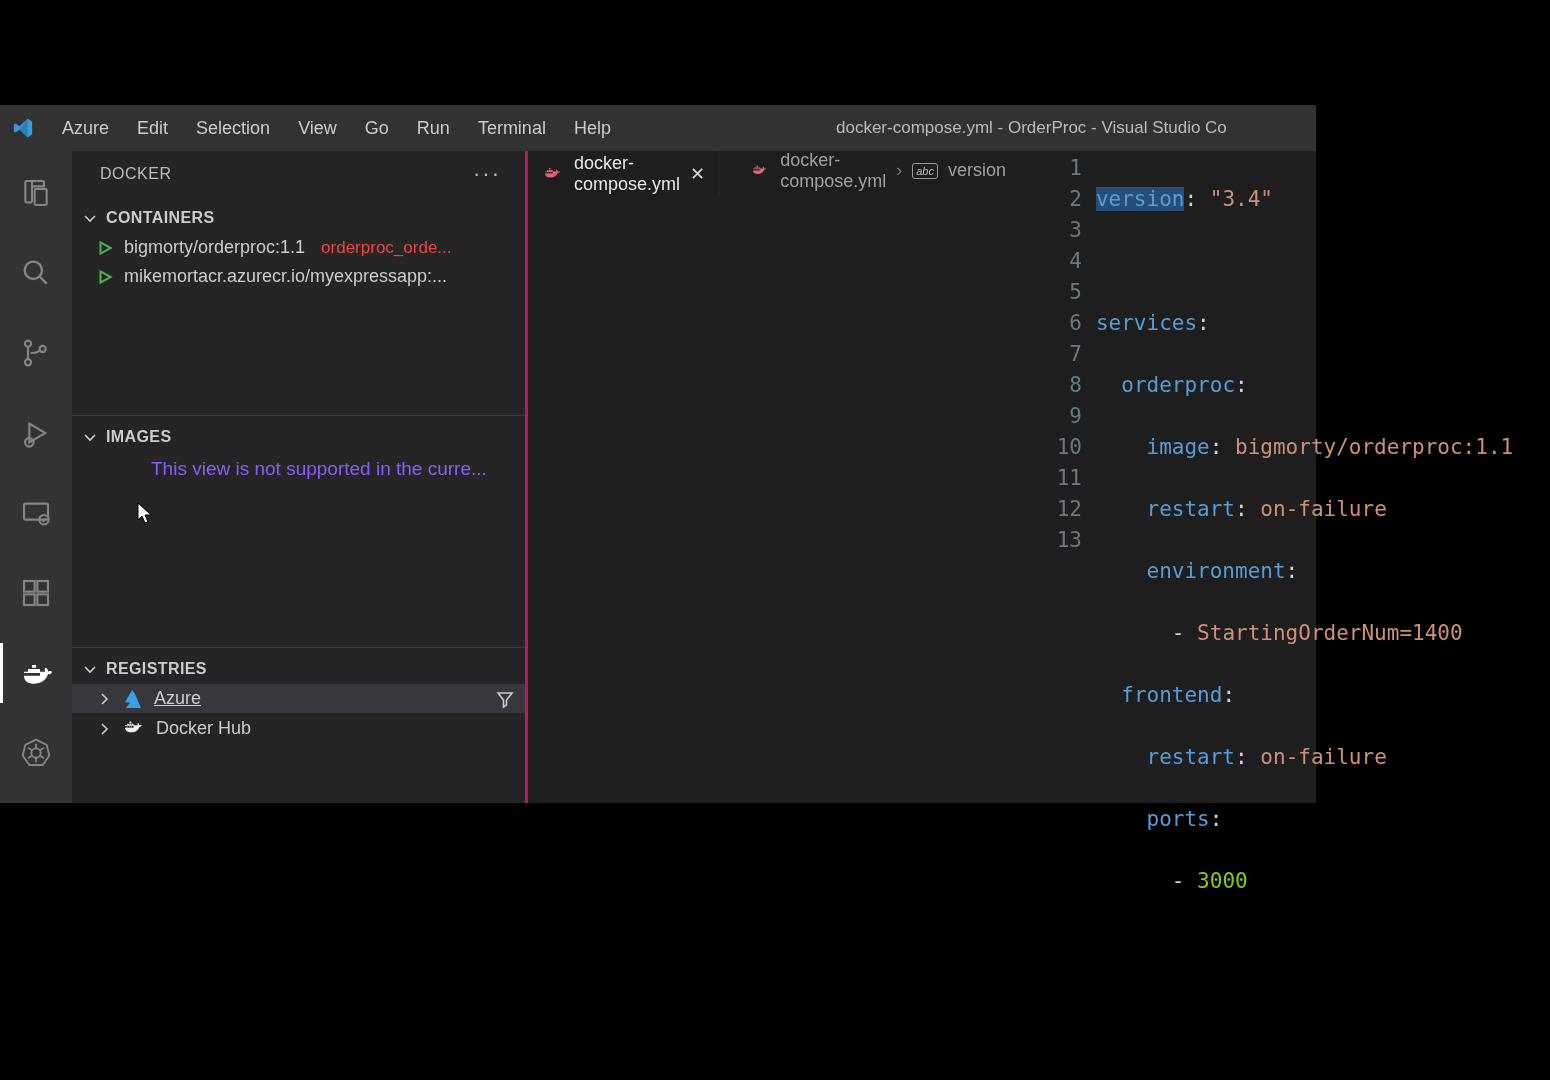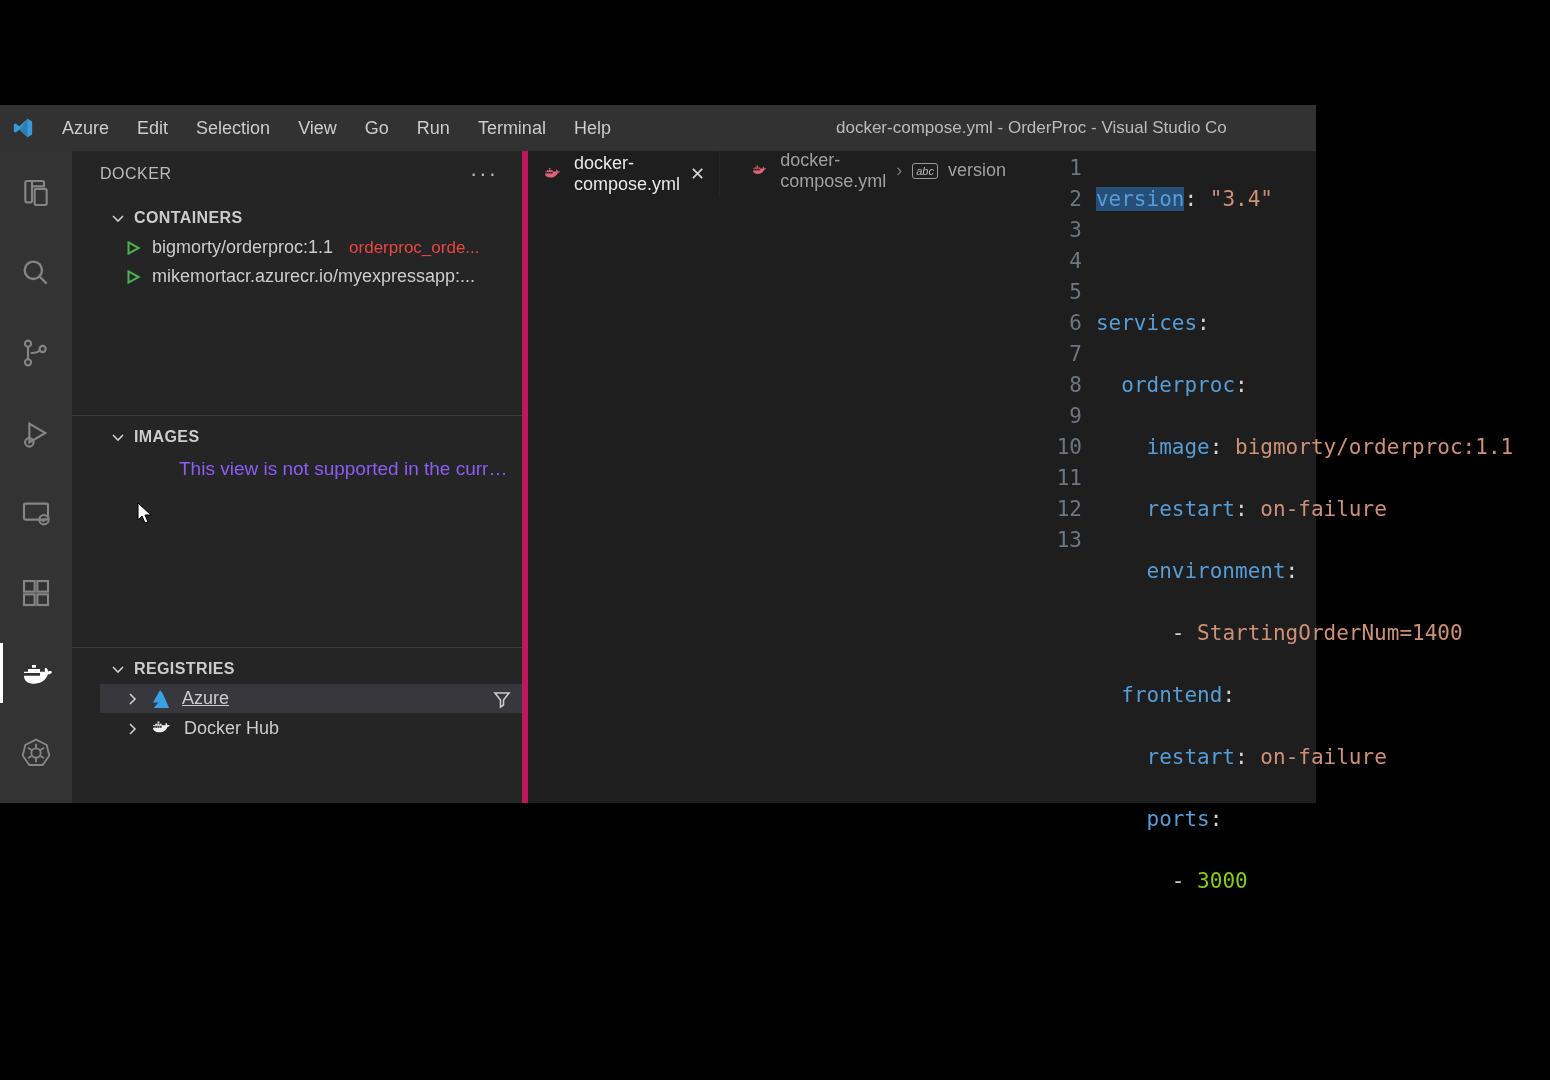--- a/index.html
+++ b/index.html
@@ -9,29 +9,29 @@
   .vscode-logo { width: 22px; height: 22px; margin-right: 14px; }
   .menu { display: flex; gap: 0; }
   .menu-item { padding: 4px 14px; cursor: pointer; color: #ccc; font-size: 18px; }
   .win-title { position: absolute; left: 836px; color: #bbb; font-size: 17px; white-space: nowrap; }
   .body { flex: 1; display: flex; min-height: 0; }
   .activity-bar { width: 72px; background: #333333; display: flex; flex-direction: column; align-items: center; padding-top: 12px; gap: 20px; }
   .activity-item { width: 72px; height: 60px; display: flex; align-items: center; justify-content: center; color: #858585; cursor: pointer; position: relative; }
   .activity-item.active { color: #fff; }
   .activity-item.active::before { content:""; position:absolute; left:0; top:0; bottom:0; width:3px; background:#fff; }
   .activity-item svg { width: 32px; height: 32px; }
-  .sidebar { width: 456px; background: #252526; display: flex; flex-direction: column; color: #ccc; border-right: 6px solid #be185d; }
+  .sidebar { width: 456px; background: #252526; display: flex; flex-direction: column; color: #ccc; border-right: 3px solid #be185d; }
   .side-header { height: 46px; display: flex; align-items: center; justify-content: space-between; padding: 0 24px 0 28px; font-size: 16px; letter-spacing: .5px; color: #bbb; }
   .dots { color:#bbb; font-size:22px; cursor:pointer; letter-spacing:2px; }
   .section-header { display:flex; align-items:center; gap:8px; padding: 6px 10px; font-size:16px; font-weight:700; color:#ccc; cursor:pointer; text-transform: uppercase; letter-spacing:.4px; }
   .chevron { width:16px; height:16px; flex:none; }
   .tree-row { display:flex; align-items:center; gap:10px; padding: 4px 10px 4px 24px; font-size:18px; color:#ccc; white-space:nowrap; overflow:hidden; text-overflow:ellipsis; cursor:pointer; }
   .play-tri { color:#4caf50; width:18px; flex:none; }
   .dim { color:#ef4444; margin-left:6px; font-size:17px; }
-  .sec { border-top:1px solid #3c3c3c; padding-top:6px;padding-left:28px; }
+  .sec { border-top:1px solid #3c3c3c; padding-top:6px; }
   .sec.first { border-top:none; }
   .note { padding:6px 10px 4px 50px; font-size:19px; color:#8b5cf6; white-space:nowrap; overflow:hidden; text-overflow:ellipsis;margin-left:29px; }
   .regrow { display:flex; align-items:center; gap:10px; padding:4px 10px 4px 24px; font-size:18px; cursor:pointer; }
   .regrow.selected { background:#37373d;text-decoration:underline; }
   .regrow .chev-r { width:16px; height:16px; color:#ccc; }
   .filter-ico { margin-left:auto; color:#ccc; width:20px; height:20px; }
   .editor { flex:1; display:flex; flex-direction:row; background:#1e1e1e; min-width:0; }
   .tabs { height:46px; background:#252526; display:flex; align-items:stretch; }
   .tab { display:flex; align-items:center; gap:10px; padding:0 14px; background:#1e1e1e; color:#e8e8e8; font-size:18px; border-right:1px solid #252526; cursor:pointer; }
   .tab .close { color:#cfcfcf; font-size:18px; cursor:pointer; }

